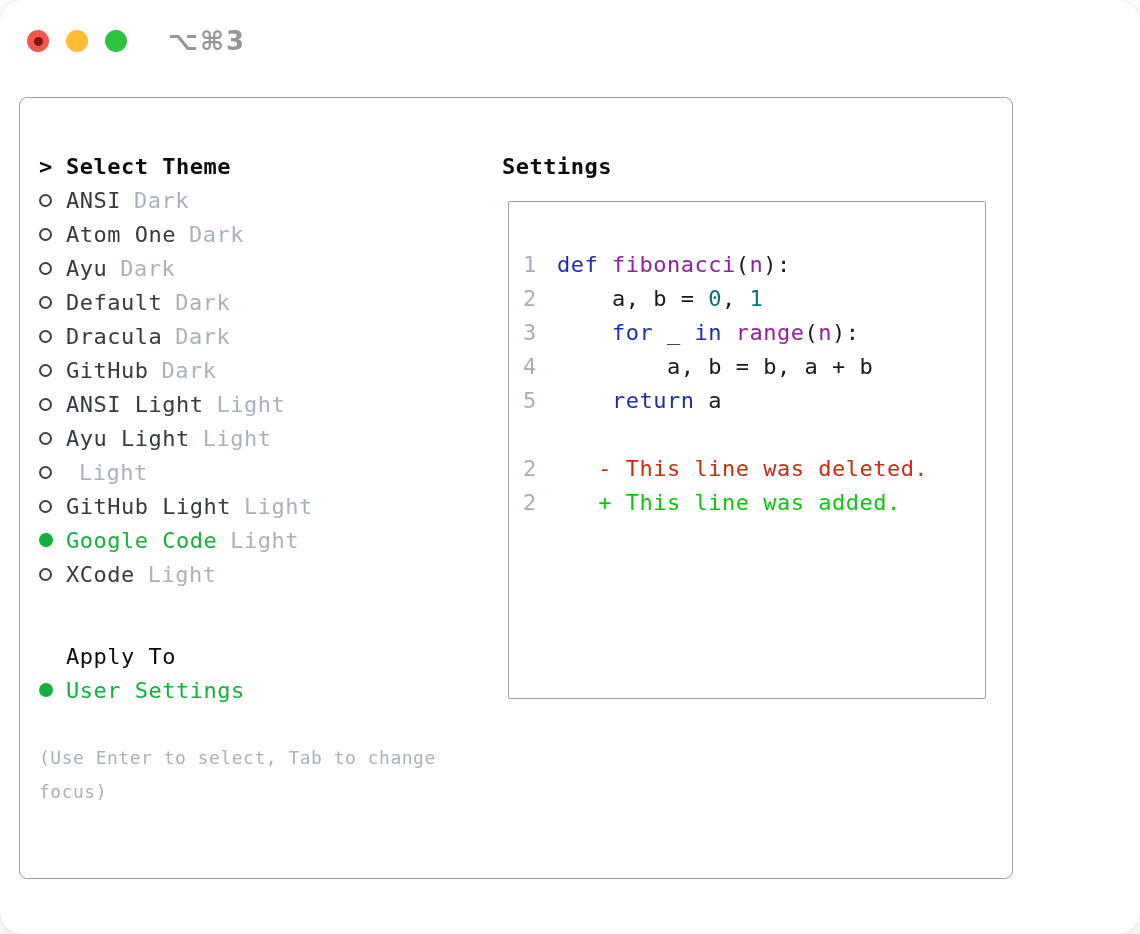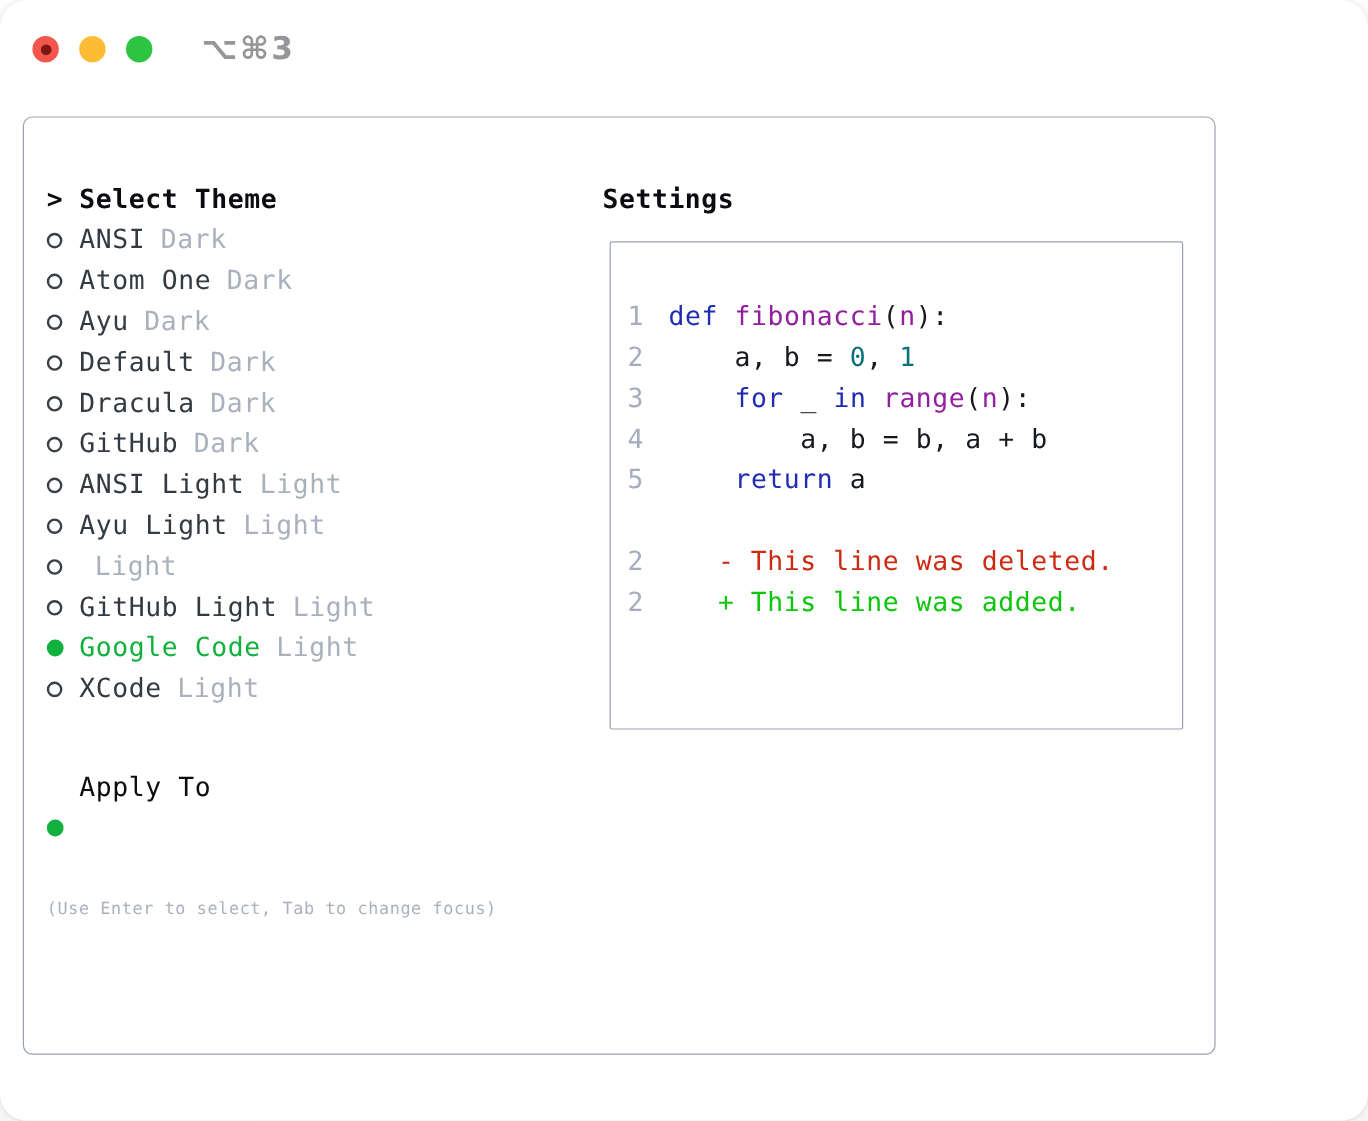--- a/index.html
+++ b/index.html
@@ -30,25 +30,25 @@
   .chev{font-weight:700;color:var(--heading,#0a0c10);}
   .ring{width:13px;height:13px;box-sizing:border-box;border:2px solid #3a4046;border-radius:50%;}
   .dot{width:14px;height:14px;background:var(--accent-green,#12b03c);border-radius:50%;}
   .heading-text{font-weight:700;color:var(--heading,#0a0c10);}
   .plain-heading{color:var(--heading,#0a0c10);}
   .variant{color:var(--muted,#a9b1bd);margin-left:13px;}
   .sel{color:var(--accent-green,#12b03c);}
   
   .left-col{position:absolute;left:19px;top:51px;width:420px;}
   .apply-block{margin-top:48px;}
-  .hint{margin-top:34px;width:410px;font-size:14px;line-height:34px;letter-spacing:.5px;color:var(--muted,#a9b1bd);}
+  .hint{margin-top:34px;width:410px;font-size:18px;line-height:34px;letter-spacing:.5px;color:var(--muted,#a9b1bd);}
   
   .preview-label{position:absolute;left:482px;top:51px;}
   .preview-box{
-    position:absolute;left:488px;top:103px;width:478px;height:407px;box-sizing:border-box;
+    position:absolute;left:488px;top:103px;width:478px;height:498px;box-sizing:border-box;
     border:1.5px solid var(--border,#99a1ac);border-radius:2px;background:#fff;
     padding:50px 10px 0 14px;overflow:hidden;
   }
   .code-line{height:34px;font-size:22px;letter-spacing:.5px;white-space:pre;color:#15181c;}
   .ln{display:inline-block;width:34px;color:var(--ln,#a4adbe);}
   .kw{color:var(--kw,#202db3);}
   .fn{color:var(--fn,#92209e);}
   .nm{color:var(--nm,#0c7178);}
   .pl{color:#15181c;}
   .ctx{color:var(--ctx,#8f959c);}
@@ -92,21 +92,21 @@
           <div class="row"><span class="marker"><span class="dot"></span></span><span class="sel">Google Code</span><span class="variant">Light</span></div>
           <div class="row"><span class="marker"><span class="ring"></span></span><span>XCode</span><span class="variant">Light</span></div>
         </div>
 
       <div class="apply-block">
         <div class="row">
           <span class="marker"></span>
           <span class="plain-heading">Apply To</span>
         </div>
         <div id="apply-list">
-            <div class="row"><span class="marker"><span class="dot"></span></span></div>
+            <div class="row"><span class="marker"><span class="dot"></span></span><span class="sel">User Settings</span></div>
           </div>
       </div>
 
       <div class="hint">(Use Enter to select, Tab to change focus)</div>
     </div>
 
     <div class="row preview-label">
       <span class="heading-text">Settings</span>
     </div>
 

